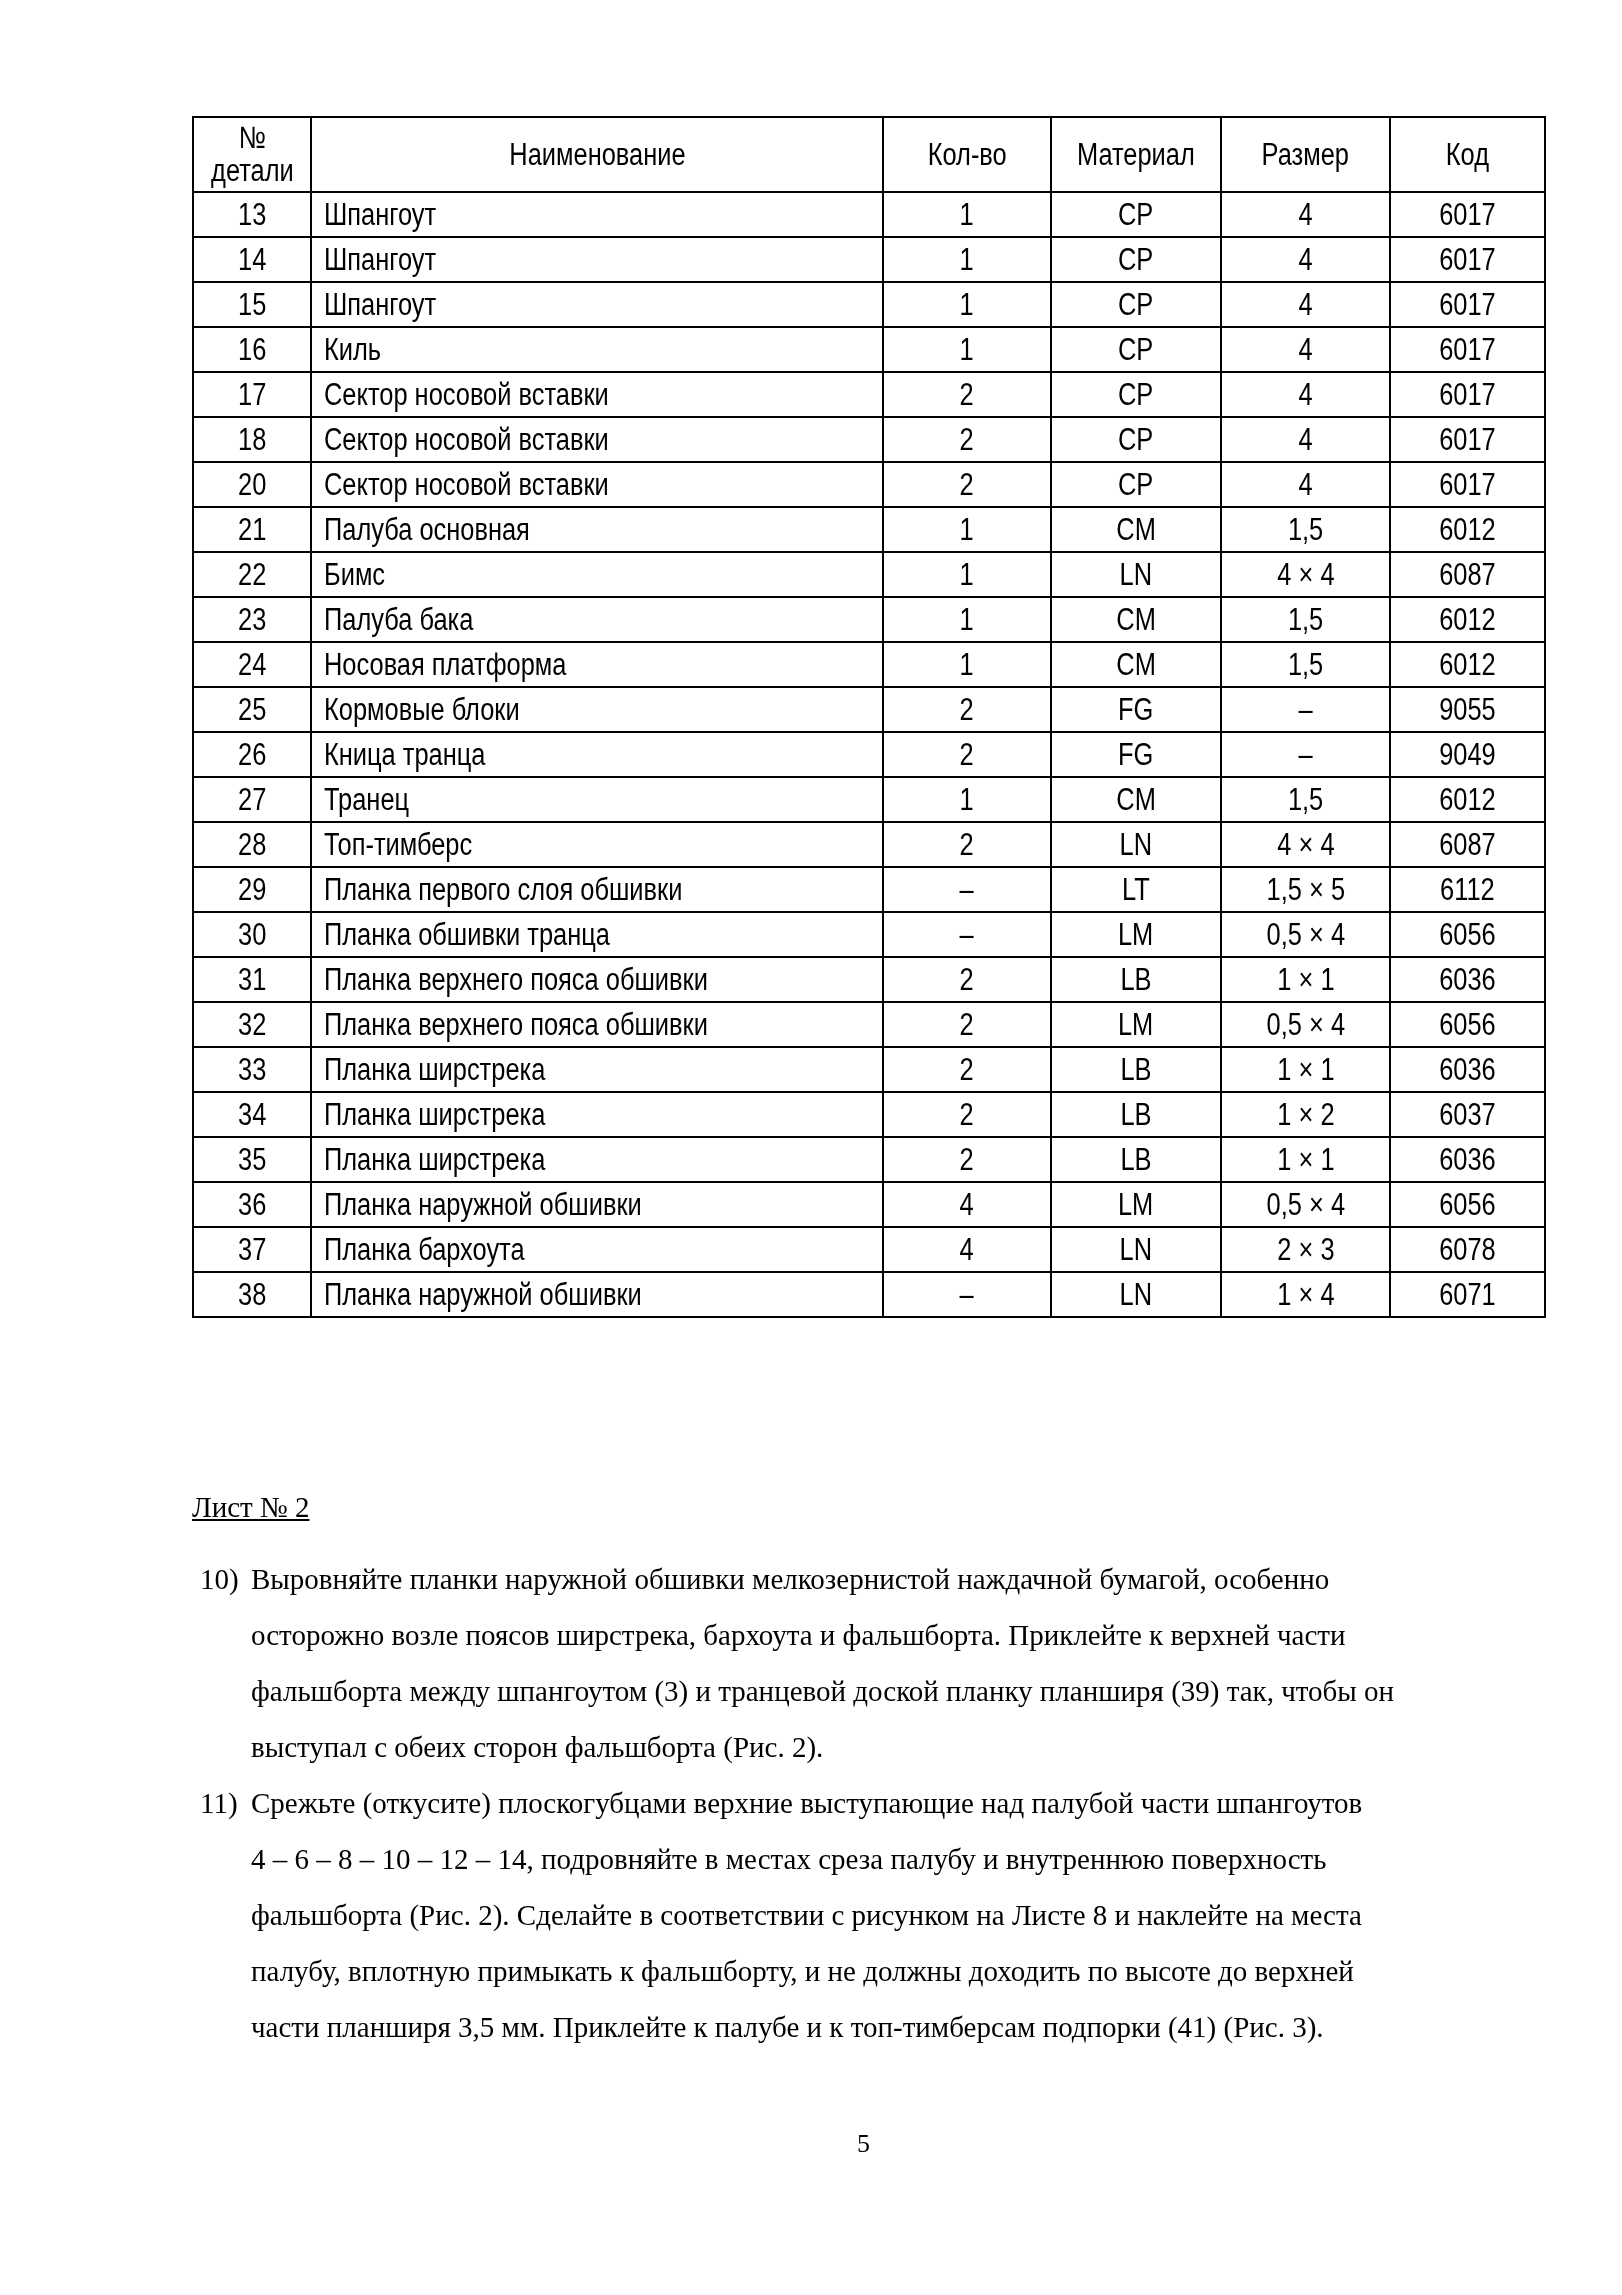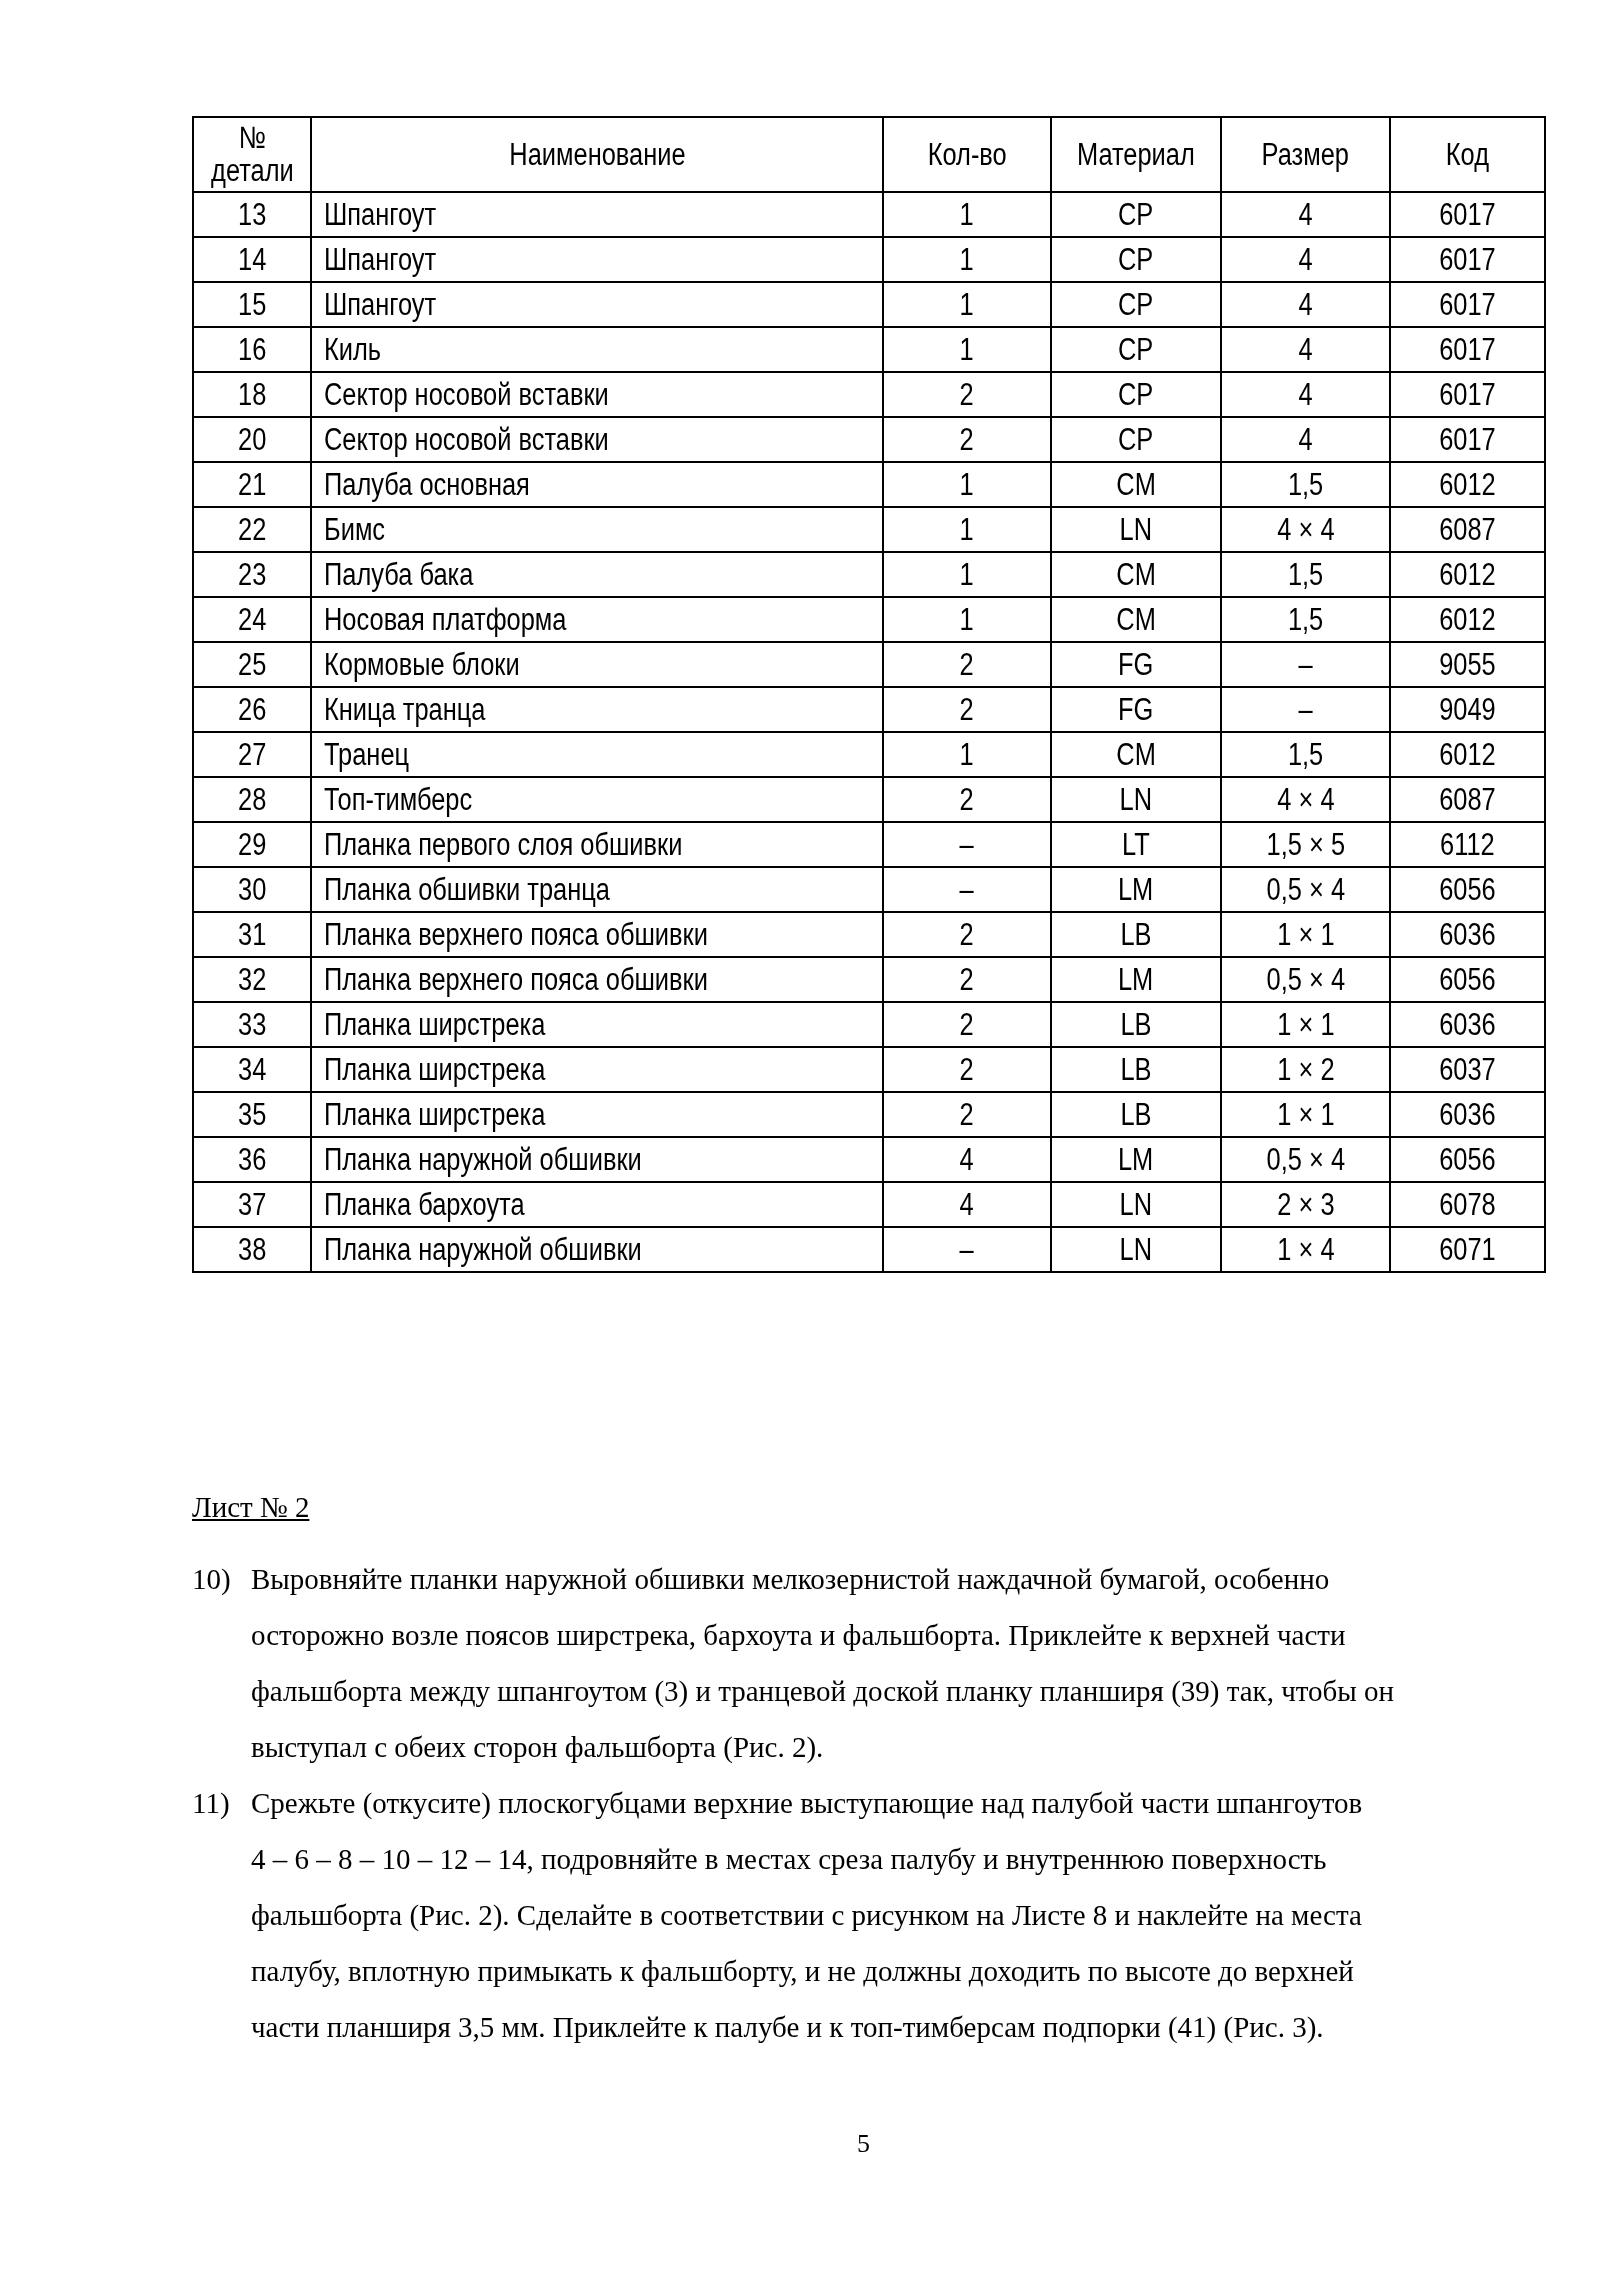--- a/index.html
+++ b/index.html
@@ -10,21 +10,21 @@
   .tbl th { height:73px; }
   .cx { display:inline-block; transform:scaleX(0.82); }
   .c-num { text-align:center; }
   .c-name { text-align:left; padding-left:11.8px !important; }
   .c-name .cx { transform-origin:left center; }
   .c-c { text-align:center; }
   .hdr2 { display:inline-block; transform:scaleX(0.82); line-height:1.05; }
   .body-text { position:absolute; left:192px; width:1361px; font-family:"Liberation Serif", serif; font-size:29px; }
   .sheet { position:absolute; left:192px; top:1491px; font-family:"Liberation Serif", serif; font-size:29px; text-decoration:underline; }
   .item { position:relative; line-height:56px; padding-left:59px; }
-  .item .n { position:absolute; left:0; top:0; }
+  .item .n { position:absolute; left:8px; top:0; }
   .p1 { top:1551px; }
   .p2 { top:1775px; }
   .pg { position:absolute; left:857px; top:2129px; font-family:"Liberation Serif", serif; font-size:26px; }
 </style>
 </head>
 <body>
 
 <table class="tbl">
   <colgroup>
     <col style="width:118px">
@@ -73,20 +73,28 @@
       </tr>
       <tr>
         <td class="c-num"><span class="cx">16</span></td>
         <td class="c-name"><span class="cx">Киль</span></td>
         <td class="c-c"><span class="cx">1</span></td>
         <td class="c-c"><span class="cx">CP</span></td>
         <td class="c-c"><span class="cx">4</span></td>
         <td class="c-c"><span class="cx">6017</span></td>
       </tr>
       <tr>
+        <td class="c-num"><span class="cx">17</span></td>
+        <td class="c-name"><span class="cx">Сектор носовой вставки</span></td>
+        <td class="c-c"><span class="cx">2</span></td>
+        <td class="c-c"><span class="cx">CP</span></td>
+        <td class="c-c"><span class="cx">4</span></td>
+        <td class="c-c"><span class="cx">6017</span></td>
+      </tr>
+      <tr>
         <td class="c-num"><span class="cx">18</span></td>
         <td class="c-name"><span class="cx">Сектор носовой вставки</span></td>
         <td class="c-c"><span class="cx">2</span></td>
         <td class="c-c"><span class="cx">CP</span></td>
         <td class="c-c"><span class="cx">4</span></td>
         <td class="c-c"><span class="cx">6017</span></td>
       </tr>
       <tr>
         <td class="c-num"><span class="cx">20</span></td>
         <td class="c-name"><span class="cx">Сектор носовой вставки</span></td>

